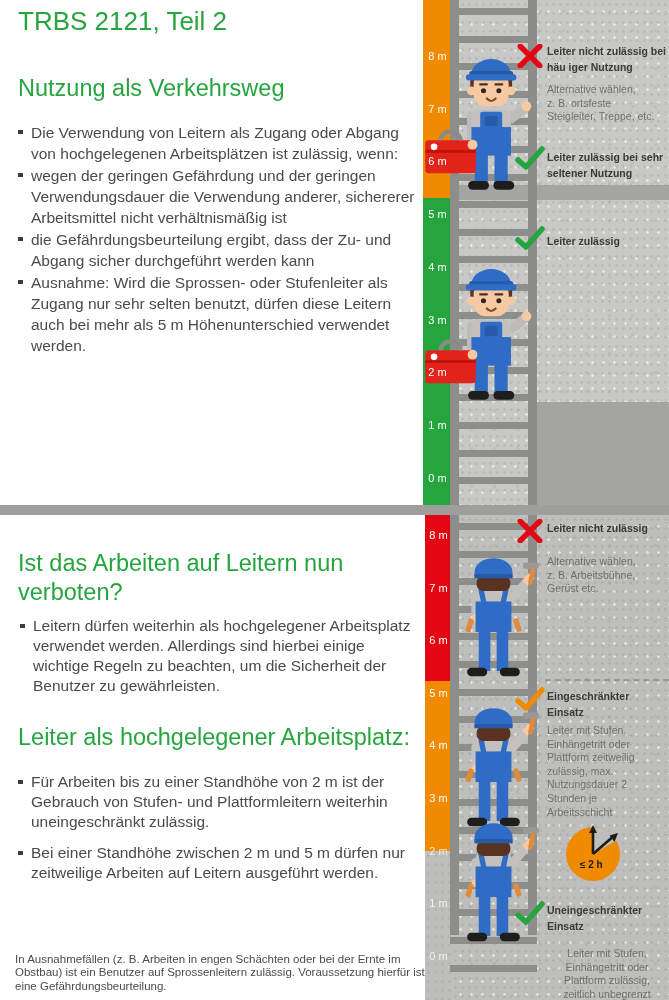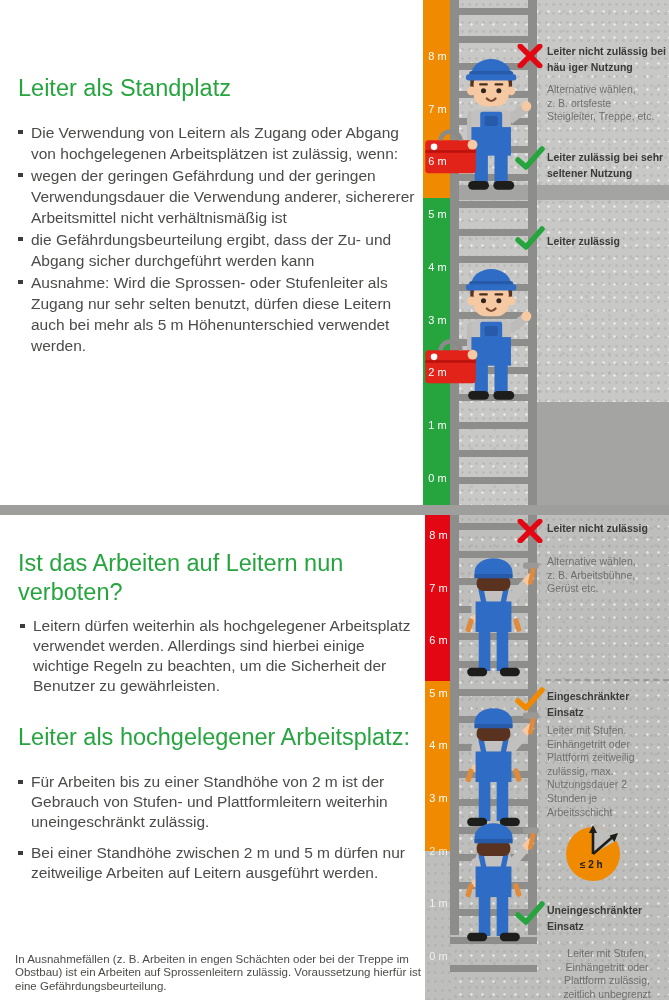--- a/index.html
+++ b/index.html
@@ -150,22 +150,23 @@
       <rect x="51" y="109" width="19" height="8" rx="4" fill="#1d1d1b"></rect>
       <rect x="29" y="22" width="32" height="14" rx="6" fill="#5a3220"></rect>
       <path d="M27,18 a18,13 0 0 1 36,0 l0,5 l-36,0 z" fill="#2f6cc5"></path>
       <rect x="27" y="20" width="36" height="4" fill="#275aa8"></rect>
     </symbol>
   </defs>
 </svg>
 
 <div class="page">
 
-
-  <h2 class="abs" id="h-verkehrsweg">Leiter als Standplatz</h2>
+  <h1 class="abs" id="title">TRBS 2121, Teil 2</h1>
+
+  <h2 class="abs" id="h-verkehrsweg">Nutzung als Verkehrsweg</h2>
   <ul class="abs blist" id="list-verkehrsweg">
 
   <li style="--i: 0;"><span class="marker"></span><span>Die Verwendung von Leitern als Zugang oder Abgang von hochgelegenen Arbeitsplätzen ist zulässig, wenn:</span></li>
       <li style="--i: 2;"><span class="marker"></span><span>wegen der geringen Gefährdung und der geringen Verwendungsdauer die Verwendung anderer, sichererer Arbeitsmittel nicht verhältnismäßig ist</span></li>
       <li style="--i: 3;"><span class="marker"></span><span>die Gefährdungsbeurteilung ergibt, dass der Zu- und Abgang sicher durchgeführt werden kann</span></li>
       <li style="--i: 5;"><span class="marker"></span><span>Ausnahme: Wird die Sprossen- oder Stufenleiter als Zugang nur sehr selten benutzt, dürfen diese Leitern auch bei mehr als 5 m Höhenunterschied verwendet werden.</span></li>
     </ul>
 
   <h2 class="abs" id="h-verboten">Ist das Arbeiten auf Leitern nun verboten?</h2>
   <ul class="abs blist" id="list-verboten">
@@ -173,21 +174,21 @@
   <li style="--i: 0;"><span class="marker"></span><span>Leitern dürfen weiterhin als hochgelegener Arbeitsplatz verwendet werden. Allerdings sind hierbei einige wichtige Regeln zu beachten, um die Sicherheit der Benutzer zu gewährleisten.</span></li>
     </ul>
 
   <h2 class="abs" id="h-arbeitsplatz">Leiter als hochgelegener Arbeitsplatz:</h2>
   <ul class="abs blist" id="list-arbeitsplatz">
 
   <li style="--i: 0;"><span class="marker"></span><span>Für Arbeiten bis zu einer Standhöhe von 2 m ist der Gebrauch von Stufen- und Plattformleitern weiterhin uneingeschränkt zulässig.</span></li>
       <li style="--i: 1;"><span class="marker"></span><span>Bei einer Standhöhe zwischen 2 m und 5 m dürfen nur zeitweilige Arbeiten auf Leitern ausgeführt werden.</span></li>
     </ul>
 
-  <div class="abs" id="footnote">In Ausnahmefällen (z. B. Arbeiten in engen Schächten oder bei der Treppe im Obstbau) ist ein Arbeiten auf Sprossenleitern zulässig. Voraussetzung hierfür ist eine Gefährdungsbeurteilung.</div>
+  <div class="abs" id="footnote">In Ausnahmefällen (z. B. Arbeiten in engen Schächten oder bei der Ernte im Obstbau) ist ein Benutzer auf Sprossenleitern zulässig. Voraussetzung hierfür ist eine Gefährdungsbeurteilung.</div>
 
   <div class="abs" id="divider"></div>
 
   <div class="panel" id="panel-top">
     <div class="wall"></div>
     <div class="ledge"></div>
     <div class="floor"></div>
     <div class="band orange" id="b1-orange"></div>
     <div class="band green" id="b1-green"></div>
     <div class="ladder">

